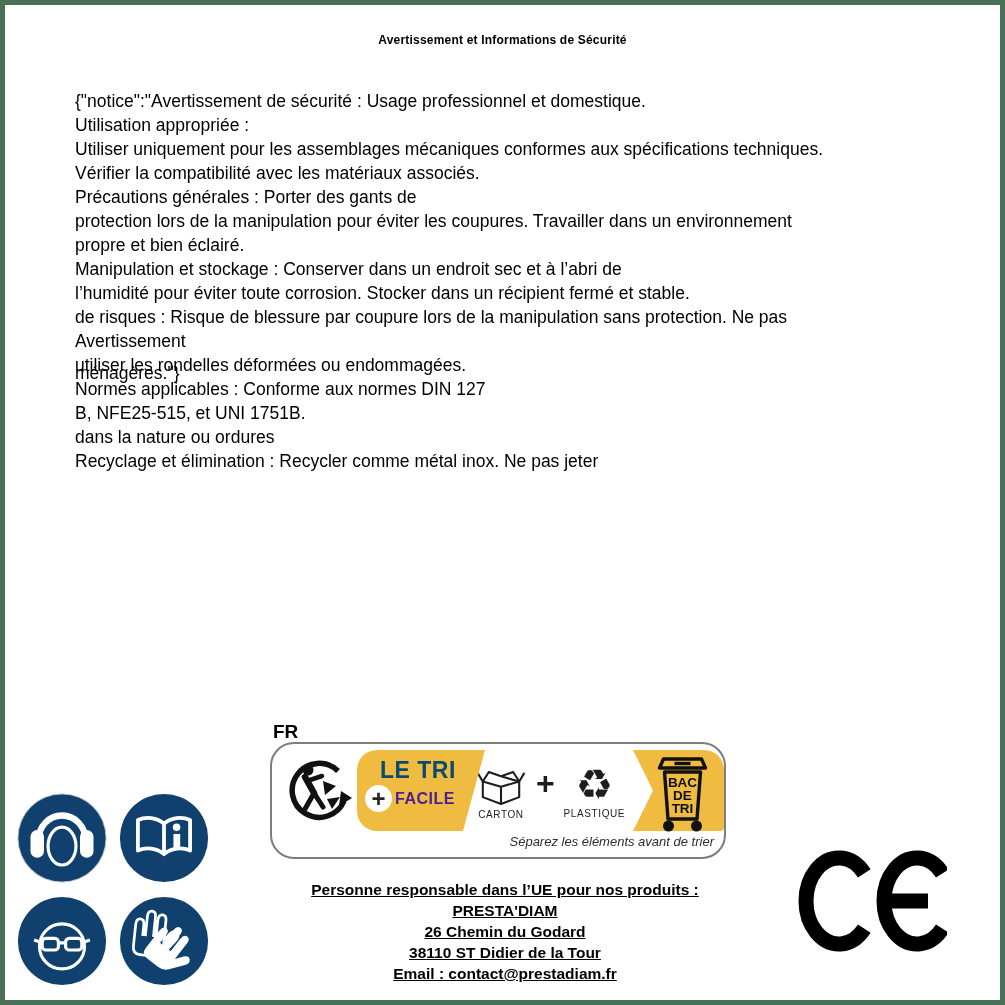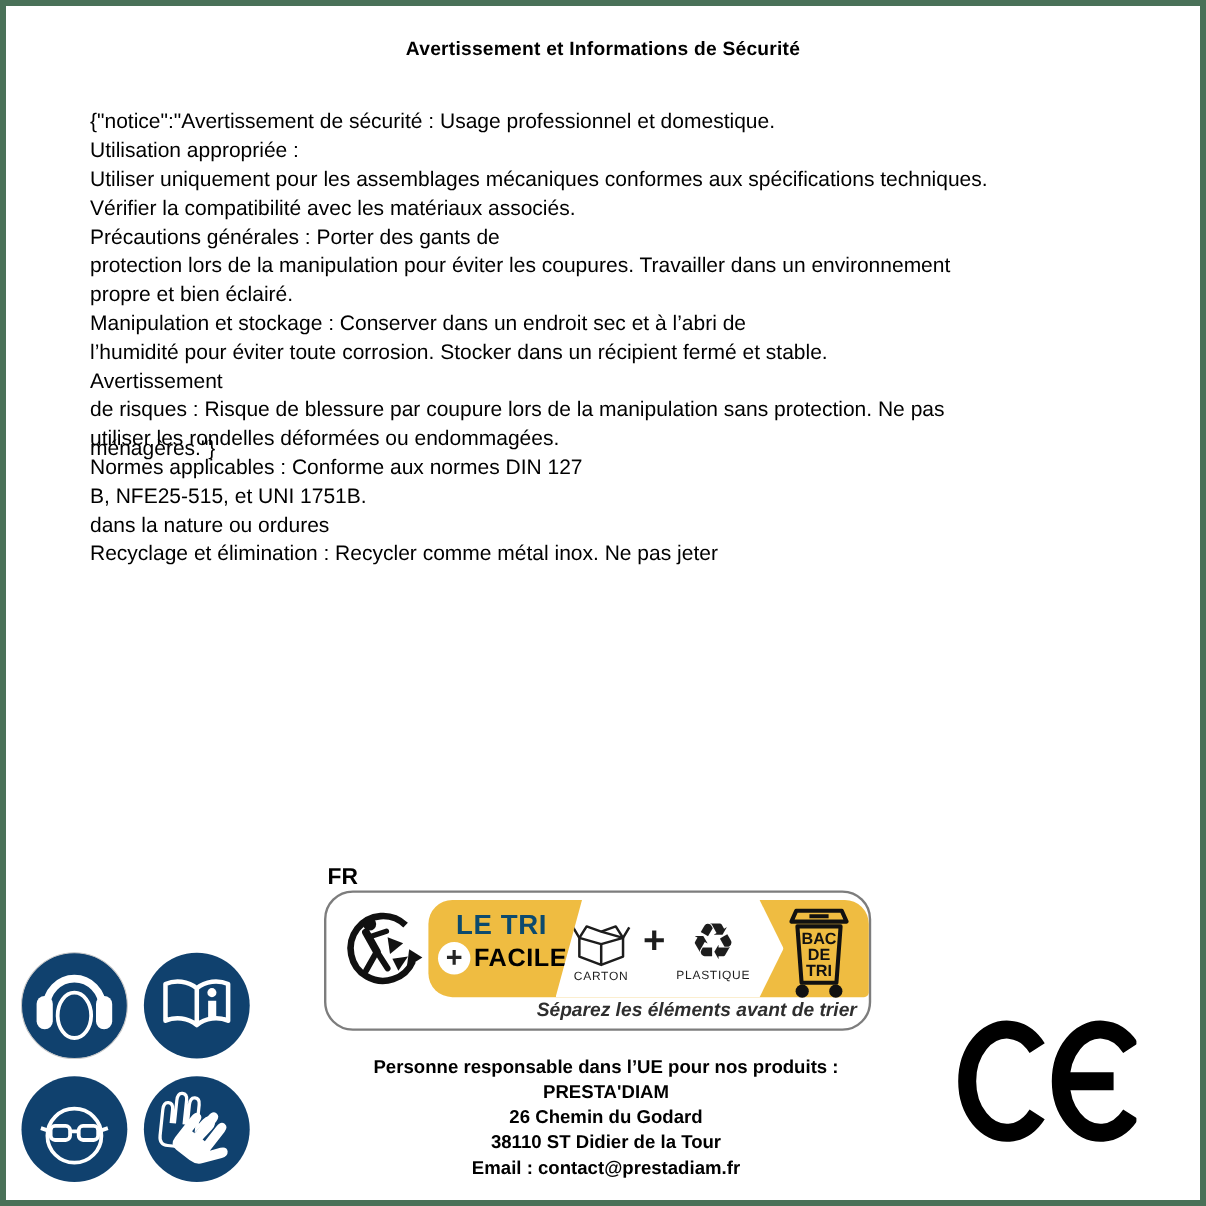--- a/index.html
+++ b/index.html
@@ -8,21 +8,21 @@
     width:1005px;height:1005px;
     box-sizing:border-box;
     background:#ffffff;
     border:5px solid #4A7158;
     overflow:hidden;
     font-family:"Liberation Sans", sans-serif;
     color:#000;
   }
   .doc-title{
     position:absolute;left:0;top:28px;width:100%;
-    text-align:center;font-size:16px;font-weight:bold;letter-spacing:.2px;
+    text-align:center;font-size:12px;font-weight:bold;letter-spacing:.2px;
   }
   .notice{
     position:absolute;left:70px;top:84px;width:880px;
     font-size:17.5px;line-height:24px;
   }
   .notice .line{white-space:nowrap;}
   .overlap-line{
     position:absolute;left:70px;top:356px;
     font-size:17.5px;line-height:24px;white-space:nowrap;
   }
@@ -46,40 +46,40 @@
     background:#EFBC41;border-radius:20px 20px 4px 20px;
   }
   .headline{position:absolute;left:8px;top:7px;}
   .headline .l1{font-size:23px;font-weight:800;color:#0c4a6e;letter-spacing:.5px;margin-left:15px;line-height:26px;}
   .headline .l2{display:flex;align-items:center;gap:3px;margin-top:2px;}
   .plus-circle{
     width:27px;height:27px;border-radius:50%;background:#fff;
     display:flex;align-items:center;justify-content:center;
     font-size:24px;font-weight:900;color:#252525;line-height:1;
   }
-  .headline .l2 .txt{font-size:21px;font-weight:800;color:#000000;letter-spacing:.5px;}
+  .headline .l2 .txt{font-size:16px;font-weight:800;color:#4c1d95;letter-spacing:.5px;}
   .bubble{
     position:absolute;left:106px;top:0;width:190px;height:81px;background:#fff;
     clip-path:polygon(22px 0%, calc(100% - 20px) 0%, 100% 50%, calc(100% - 20px) 100%, 0% 100%);
     display:flex;align-items:center;justify-content:center;gap:9px;
     padding-right:16px;box-sizing:border-box;
   }
   .mat-col{display:flex;flex-direction:column;align-items:center;}
   .mat-col .cap{font-size:10px;font-weight:normal;letter-spacing:.6px;color:#1d1d1d;margin-top:1px;}
   .plus-sep{font-size:32px;font-weight:900;color:#1d1d1d;margin-top:-14px;}
   .recycle-glyph{font-family:"DejaVu Sans", sans-serif;font-size:42px;line-height:44px;color:#1d1d1d;}
   .bin{position:absolute;left:296px;top:3px;width:59px;height:82px;}
   .tagline{
     position:absolute;right:10px;top:90px;
-    font-size:16px;font-style:italic;font-weight:700;color:#2e2e2e;white-space:nowrap;
+    font-size:13px;font-style:italic;font-weight:400;color:#2e2e2e;white-space:nowrap;
   }
   
   .responsible{
     position:absolute;left:240px;top:874px;width:520px;
-    text-align:center;font-size:15.5px;font-weight:bold;line-height:21px;
+    text-align:center;font-size:15.5px;font-weight:bold;line-height:21px;text-decoration:underline;
   }
   
   .ce{position:absolute;left:792px;top:845px;width:150px;height:102px;}
   .ce svg{display:block;width:100%;height:100%;}
 </style>
 </head>
 <body>
 
 <div class="page">
 
@@ -88,22 +88,22 @@
   <div class="notice">
     <div class="line">{"notice":"Avertissement de sécurité : Usage professionnel et domestique.</div>
     <div class="line">Utilisation appropriée :</div>
     <div class="line">Utiliser uniquement pour les assemblages mécaniques conformes aux spécifications techniques.</div>
     <div class="line">Vérifier la compatibilité avec les matériaux associés.</div>
     <div class="line">Précautions générales : Porter des gants de</div>
     <div class="line">protection lors de la manipulation pour éviter les coupures. Travailler dans un environnement</div>
     <div class="line">propre et bien éclairé.</div>
     <div class="line">Manipulation et stockage : Conserver dans un endroit sec et à l’abri de</div>
     <div class="line">l’humidité pour éviter toute corrosion. Stocker dans un récipient fermé et stable.</div>
+    <div class="line">de risques : Risque de blessure par coupure lors de la manipulation sans protection. Ne pas</div>
     <div class="line">Avertissement</div>
-    <div class="line">de risques : Risque de blessure par coupure lors de la manipulation sans protection. Ne pas</div>
     <div class="line">utiliser les rondelles déformées ou endommagées.</div>
     <div class="line">Normes applicables : Conforme aux normes DIN 127</div>
     <div class="line">B, NFE25-515, et UNI 1751B.</div>
     <div class="line">dans la nature ou ordures</div>
     <div class="line">Recyclage et élimination : Recycler comme métal inox. Ne pas jeter</div>
   </div>
   <div class="overlap-line">ménagères."}</div>
 
   <div class="mand-icon" id="icon-ear">
     <svg viewBox="0 0 100 100">

